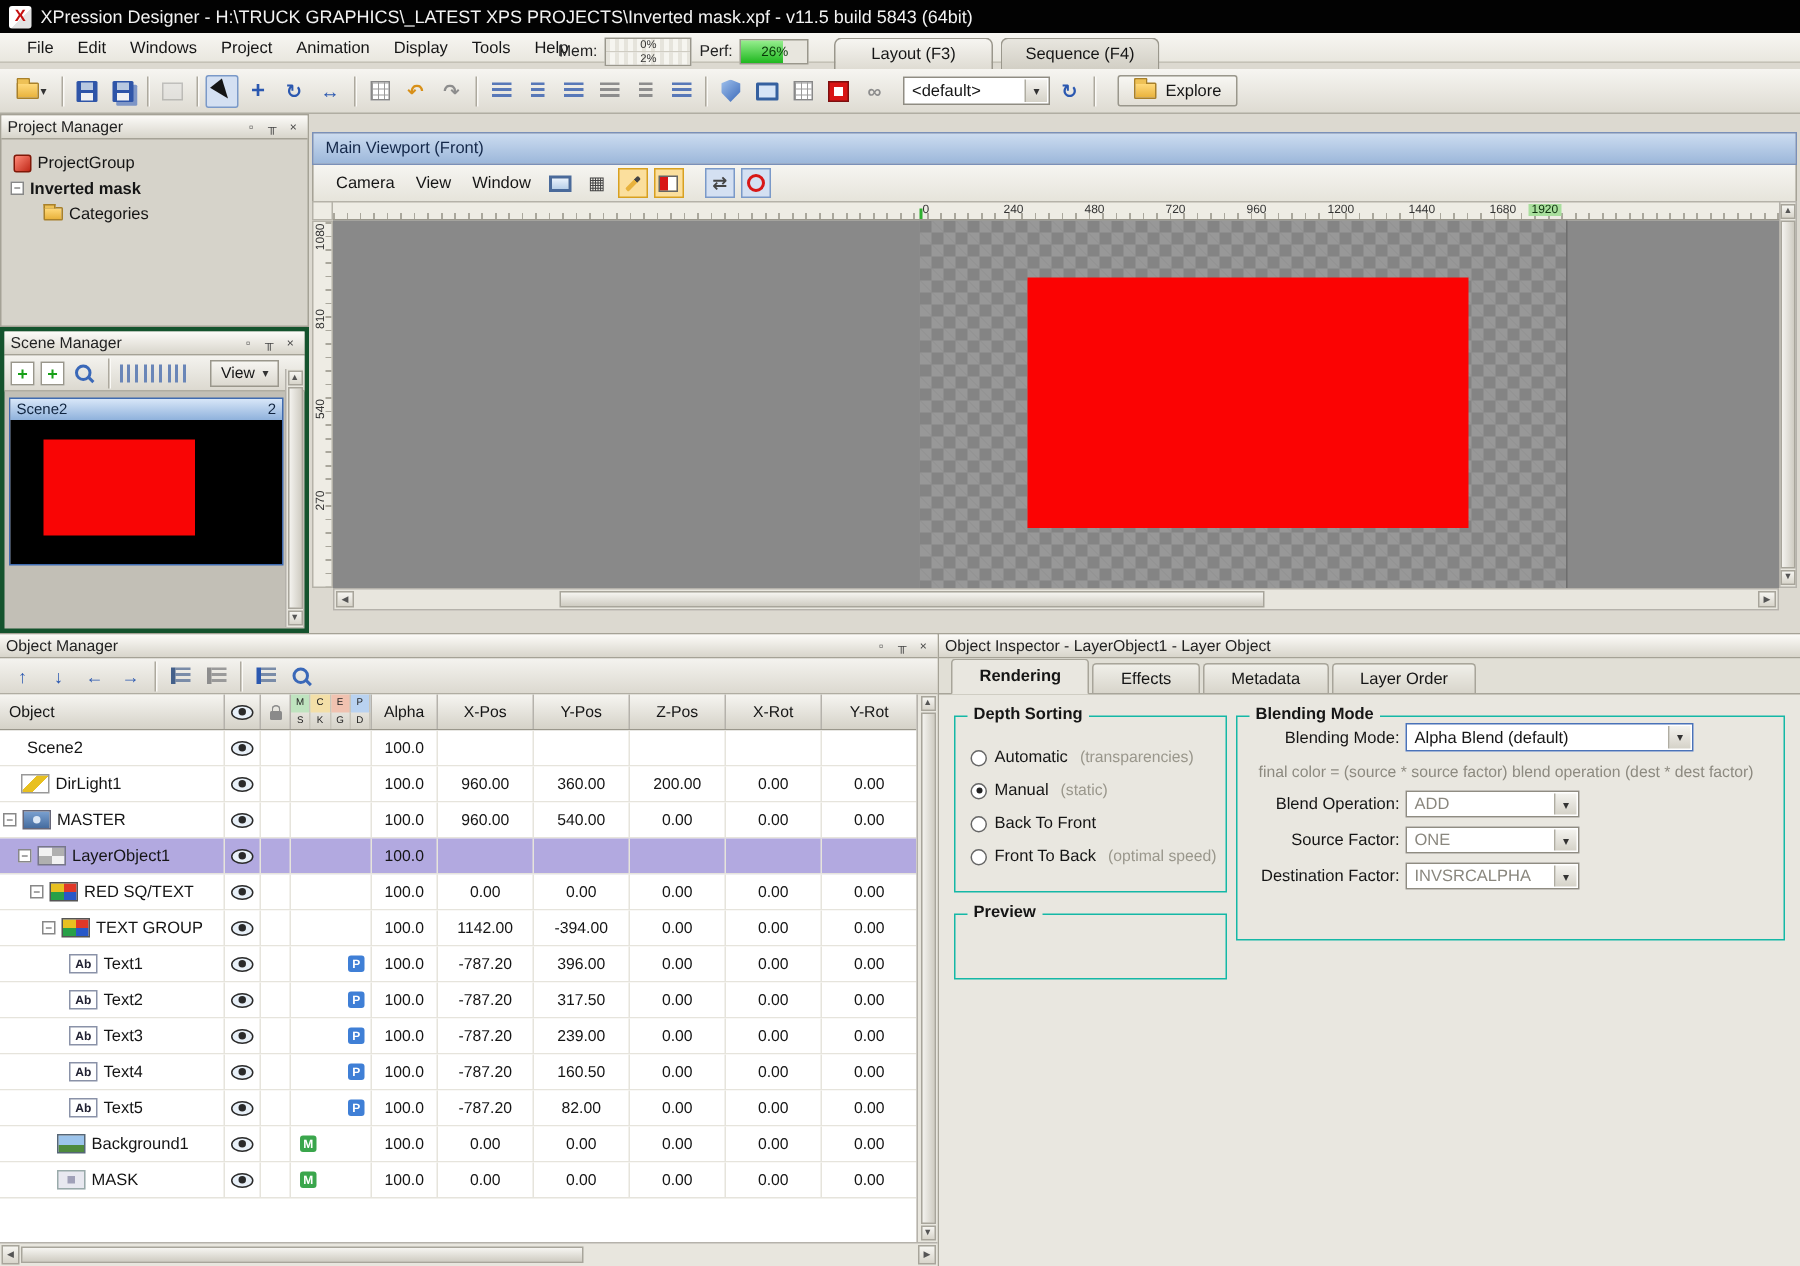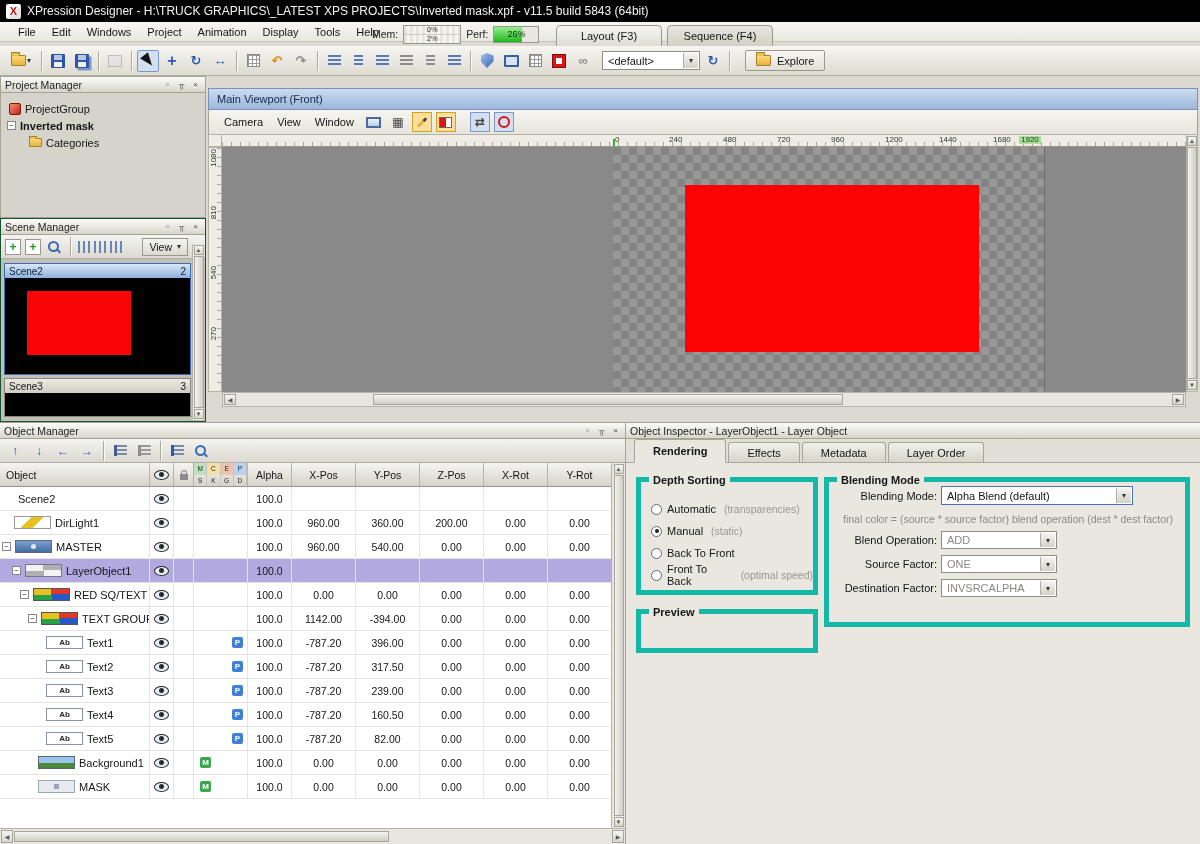--- a/index.html
+++ b/index.html
@@ -67,21 +67,21 @@
 #pm-tree{padding-top:7px}
 .tree-row{height:17px;display:flex;align-items:center;gap:4px}
 .expander{width:9px;height:9px;border:1px solid #888;background:#fff;font-size:8px;line-height:7px;text-align:center;color:#333;flex:none}
 .pm-ic{flex:none}
 .ic-project-group{width:12px;height:12px;background:linear-gradient(135deg,#ff8a78,#c02818);border:1px solid #801808;border-radius:2px}
 .ic-folder-sm{width:13px;height:9px;background:linear-gradient(#ffd97a,#e8b23c);border:1px solid #a8802a;border-radius:1px;position:relative}
 .ic-folder-sm::before{content:"";position:absolute;left:-1px;top:-3px;width:6px;height:2px;background:#eec156;border:1px solid #a8802a;border-bottom:none}
 .tree-label.bold{font-weight:700}
 
 
-#scene-manager{position:absolute;left:0;top:218px;width:206px;height:204px;border:1px solid #14532d;background:#c2bfb6;display:flex;flex-direction:column}
+#scene-manager{position:absolute;left:0;top:218px;width:206px;height:204px;border:3px solid #14532d;background:#c2bfb6;display:flex;flex-direction:column}
 #sm-toolbar{height:24px;background:linear-gradient(#f4f3ef,#dcd9d0);border-bottom:1px solid #b0ada2;display:flex;align-items:center;gap:4px;padding:0 4px;flex:none}
 .addic{width:16px;height:16px;position:relative;border:1px solid #9a978c;background:#fff;display:flex;align-items:center;justify-content:center;color:#18a018;font-weight:700;font-size:12px;line-height:1}
 .mag{width:14px;height:14px;position:relative}
 .mag::before{content:"";position:absolute;left:1px;top:1px;width:7px;height:7px;border:2px solid #3a68b8;border-radius:50%}
 .mag::after{content:"";position:absolute;left:9px;top:10px;width:5px;height:2px;background:#3a68b8;transform:rotate(45deg)}
 .vbars{width:12px;height:12px;background:repeating-linear-gradient(90deg,#6a86b8 0 2px,transparent 2px 5px)}
 #view-btn{margin-left:auto;margin-right:13px;height:18px;padding:0 6px;display:flex;align-items:center;gap:4px;border:1px solid #9a978c;background:linear-gradient(#f6f5f1,#dcd9d0);font-size:10.5px}
 #scene-list{flex:1;position:relative;overflow:hidden;padding:4px 14px 0 3px}
 .scene-block{margin-bottom:3px;border:1px solid #8a877c}
 .scene-block.selected{border-color:#3f6bb0}
@@ -146,41 +146,41 @@
 .om-cell.num{font-size:10.5px}
 .obj-name{white-space:nowrap;overflow:hidden}
 .eye{width:15px;height:10px;border:1px solid #2a2a2a;border-radius:50%;position:relative;background:#e8f0f8;flex:none}
 .eye::after{content:"";position:absolute;left:50%;top:50%;width:5px;height:5px;margin:-2.5px 0 0 -2.5px;border-radius:50%;background:#2a2a2a}
 .lock{width:8px;height:6px;background:#8a8a8a;position:relative;border-radius:1px;margin-top:4px}
 .lock::before{content:"";position:absolute;left:1px;top:-4px;width:4px;height:4px;border:1.5px solid #8a8a8a;border-bottom:none;border-radius:3px 3px 0 0}
 .badge{width:11px;height:11px;border-radius:2px;color:#fff;font-size:8px;font-weight:700;display:flex;align-items:center;justify-content:center;flex:none}
 .badge.bP{background:#3f7fd6;margin-left:38px;margin-right:auto}
 .badge.bM{background:#3aa64c;margin-left:6px;margin-right:auto}
 .om-cell.badgec{justify-content:flex-start}
-.obj-ic{width:37px;height:13px;flex:none;border:1px solid #667;display:flex;align-items:center;justify-content:center}
+.obj-ic{width:19px;height:13px;flex:none;border:1px solid #667;display:flex;align-items:center;justify-content:center}
 .ic-dirlight{background:linear-gradient(135deg,#fff 35%,#e8c020 35%,#e8c020 62%,#fff 62%);border-color:#999}
 .ic-camera-group{background:linear-gradient(#7aa0d0,#456c9f);position:relative}
 .ic-camera-group::after{content:"";width:5px;height:5px;border-radius:50%;background:#dce8f6}
 .ic-layer{background:conic-gradient(#b0b0b0 0 25%,#f2f2f2 0 50%,#b0b0b0 0 75%,#f2f2f2 0);border-color:#778}
 .ic-group{background:conic-gradient(#e03828 0 25%,#2858c8 0 50%,#28a048 0 75%,#e8c020 0);border-color:#555}
 .ic-text{background:#fff;border-color:#8a92a8;font-size:8px;font-weight:700;color:#223;line-height:1}
 .ic-background{background:linear-gradient(180deg,#9cc4ec 0 55%,#4e8a3e 55%);border-color:#567}
 .ic-mask{background:#e8e8f0;border-color:#9aa;position:relative}
 .ic-mask::after{content:"";width:5px;height:5px;background:#a0a0b8}
 #om-vscroll{position:absolute;right:0;top:40px;width:14px;bottom:16px;background:#e8e6de;border-left:1px solid #b5b2ab;display:flex;flex-direction:column;align-items:center;justify-content:space-between;padding:1px 0}
 #om-hscroll{position:absolute;left:0;right:0;bottom:0;height:16px;background:#e8e6de;border-top:1px solid #b5b2ab}
 #om-hthumb{position:absolute;left:14px;width:375px;top:2px;bottom:2px;background:linear-gradient(#f6f5f1,#cfccc2);border:1px solid #a8a59b}
 
 
 #object-inspector{position:absolute;left:626px;top:422px;right:0;bottom:0;background:#e9e7e0;border-top:1px solid #a5a296}
 #oi-tabs{position:absolute;left:0;top:16px;right:0;height:24px;border-bottom:1px solid #a8a59a;display:flex;align-items:flex-end;padding-left:8px;background:#e1dfd6}
 .oi-tab{height:20px;padding:0 18px;display:flex;align-items:center;background:linear-gradient(#f0efe9,#d8d5cb);border:1px solid #a8a59a;border-bottom:none;border-radius:3px 3px 0 0;margin-right:2px;position:relative}
 .oi-tab.active{height:24px;background:#e9e7e0;font-weight:700;margin-bottom:-1px;border-bottom:1px solid #e9e7e0;z-index:2}
 #oi-body{position:absolute;left:0;top:40px;right:0;bottom:0}
-.groupbox{position:absolute;border:5px solid #14b8a6}
+.groupbox{position:absolute;border:1px solid #14b8a6}
 .gb-title{position:absolute;top:-8px;left:8px;background:#e9e7e0;padding:0 4px;font-weight:700}
 #gb-depth{left:10px;top:14px;width:182px;height:118px}
 #gb-preview{left:10px;top:146px;width:182px;height:44px}
 #gb-blend{left:198px;top:14px;width:366px;height:150px}
 #ds-options{padding-top:16px}
 .radio-row{display:flex;align-items:center;gap:5px;height:22px;padding-left:10px}
 .radio{width:11px;height:11px;border:1px solid #666;border-radius:50%;background:#fff;position:relative;flex:none}
 .radio.on::after{content:"";position:absolute;left:2.5px;top:2.5px;width:4px;height:4px;border-radius:50%;background:#222}
 .radio-note{color:#9a978c;font-size:10.5px;margin-left:3px;white-space:nowrap}
 #preview-row{display:flex;align-items:center;gap:5px;padding:17px 0 0 10px;font-size:10.5px}
@@ -361,27 +361,20 @@
     </div>
     <div id="scene-list">
         <div class="scene-block selected">
           <div class="scene-label">
             <span>Scene2</span>
             <span class="scene-num">2</span>
           </div>
           <div class="scene-thumb">
             <div class="scene-red"></div>
           </div>
-        </div>
-        <div class="scene-block">
-          <div class="scene-label">
-            <span>Scene3</span>
-            <span class="scene-num">3</span>
-          </div>
-          <div class="scene-thumb small"></div>
         </div>
       </div>
     <div id="sm-scroll">
       <span class="sb-btn">▲</span>
       <span class="sb-thumb"></span>
       <span class="sb-btn">▼</span>
     </div>
   </div>
 
   <div id="viewport">

